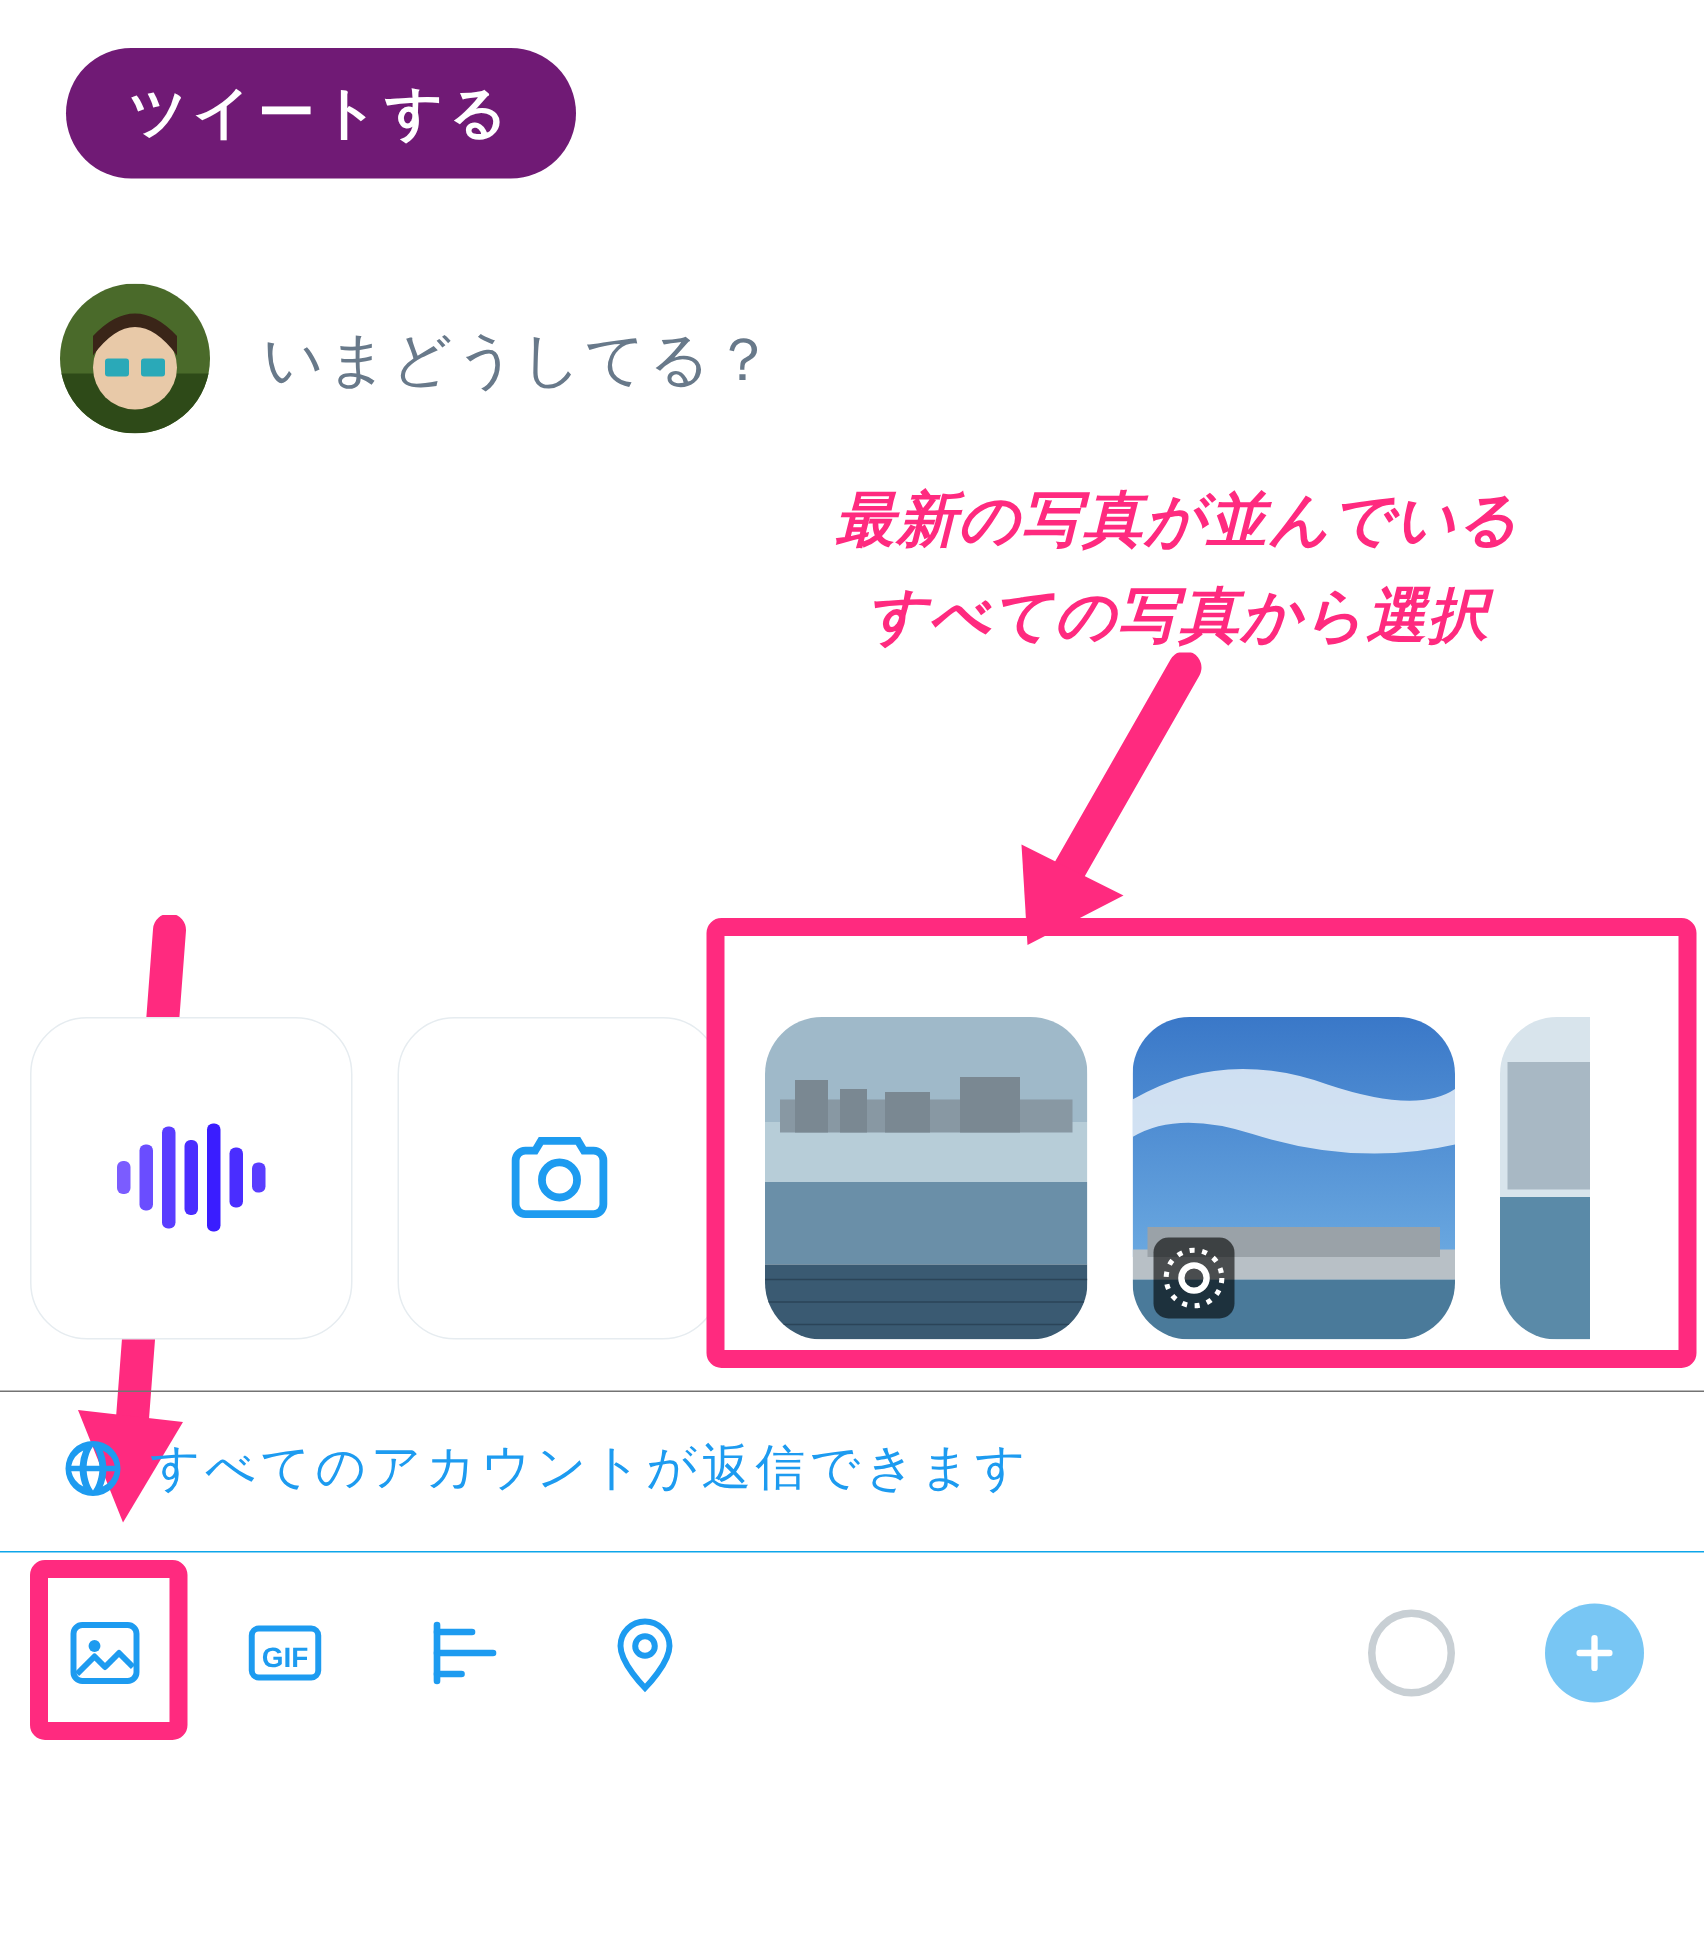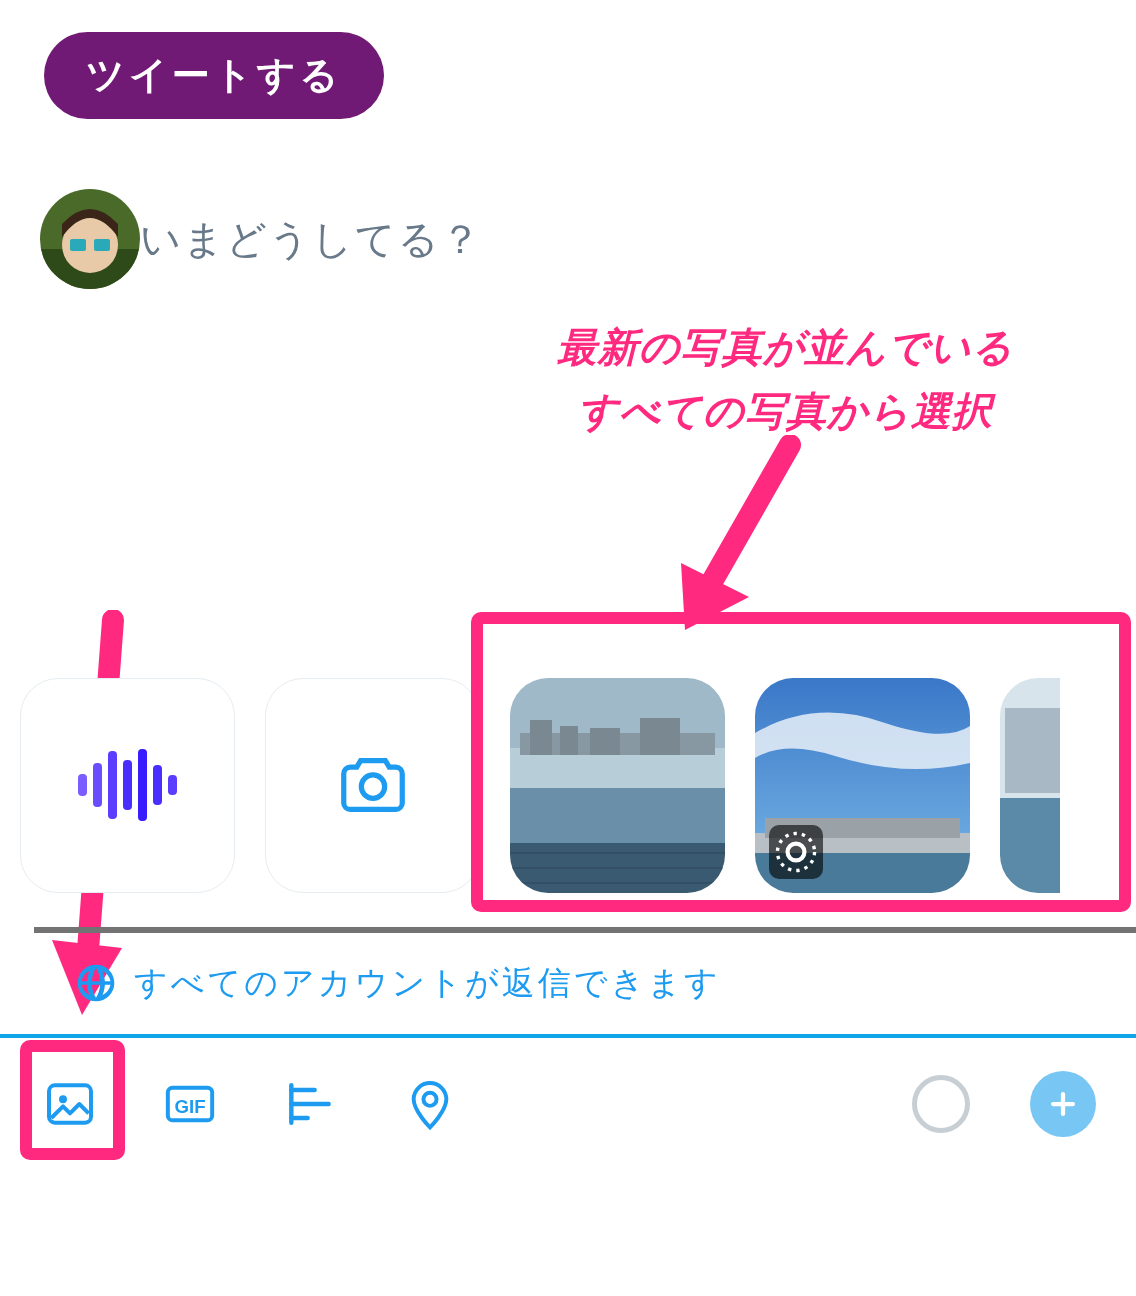--- a/index.html
+++ b/index.html
@@ -5,21 +5,21 @@
   *{box-sizing:border-box;margin:0;padding:0;}
   html,body{width:1136px;height:1296px;background:#fff;font-family:-apple-system,"Hiragino Sans","Hiragino Kaku Gothic ProN",sans-serif;overflow:hidden;}
   .screen{position:relative;width:1136px;height:1296px;}
 
   
   .header{display:flex;justify-content:space-between;align-items:center;padding:32px 46px 0 44px;}
   .cancel{font-size:42px;color:#1d9bf0;background:none;border:none;cursor:pointer;letter-spacing:2px;}
   .tweet-btn{font-size:38px;font-weight:600;color:#fff;background:#701a75;border:none;border-radius:60px;padding:18px 42px;cursor:pointer;letter-spacing:4px;}
 
   
-  .compose{display:flex;align-items:center;padding:70px 0 0 40px;}
+  .compose{display:flex;align-items:center;gap:35px;padding:70px 0 0 40px;}
   .avatar{width:100px;height:100px;border-radius:50%;overflow:hidden;flex-shrink:0;}
   .avatar svg{width:100%;height:100%;display:block;}
   .placeholder{font-size:40px;color:#68798a;letter-spacing:2px;}
 
   
   .anno{position:absolute;font-size:40px;font-weight:800;color:#ff2a7f;line-height:1.6;letter-spacing:1px;font-style:italic;}
   .anno-right{top:315px;left:525px;text-align:center;width:520px;}
   .anno-left{top:550px;left:34px;}
 
   
@@ -34,26 +34,26 @@
   .thumb svg{width:100%;height:100%;display:block;}
   .thumb-partial{width:60px;height:215px;border-radius:38px 0 0 38px;overflow:hidden;flex-shrink:0;position:relative;}
   .live-badge{position:absolute;left:14px;bottom:14px;width:54px;height:54px;border-radius:10px;background:rgba(0,0,0,.6);display:flex;align-items:center;justify-content:center;}
 
   
   .pink-box{position:absolute;border:12px solid #ff2a7f;border-radius:10px;}
   .pink-box-strip{top:612px;left:471px;width:660px;height:300px;}
   .pink-box-photo{top:1040px;left:20px;width:105px;height:120px;}
 
   
-  .reply-row{position:absolute;top:927px;left:0;right:0;border-top:6px solid #737373;padding:28px 40px;display:flex;align-items:flex-start;gap:16px;margin-left:34px;}
+  .reply-row{position:absolute;top:927px;left:0;right:0;border-top:1px solid #737373;padding:28px 40px;display:flex;align-items:flex-end;gap:16px;}
   .globe{width:44px;height:44px;color:#1d9bf0;}
   .reply-text{font-size:33px;color:#1d9bf0;letter-spacing:3px;}
 
   
-  .toolbar{position:absolute;top:1034px;left:0;right:0;border-top:4px solid #0ea5e9;height:135px;display:flex;align-items:center;padding:0 40px;gap:60px;}
+  .toolbar{position:absolute;top:1034px;left:0;right:0;border-top:1px solid #0ea5e9;height:135px;display:flex;align-items:center;padding:0 40px;gap:60px;}
   .tool{width:60px;height:60px;display:flex;align-items:center;justify-content:center;color:#1d9bf0;background:none;border:none;cursor:pointer;}
   .spacer{flex:1;}
   .circ-outline{width:58px;height:58px;border:5px solid #c8cfd4;border-radius:50%;}
   .plus-btn{width:66px;height:66px;border-radius:50%;background:#78c6f4;display:flex;align-items:center;justify-content:center;color:#fff;border:none;cursor:pointer;}
 
   
   .voice{display:flex;align-items:center;gap:6px;}
   .voice span{width:9px;border-radius:4px;}
 </style>
 </head>

